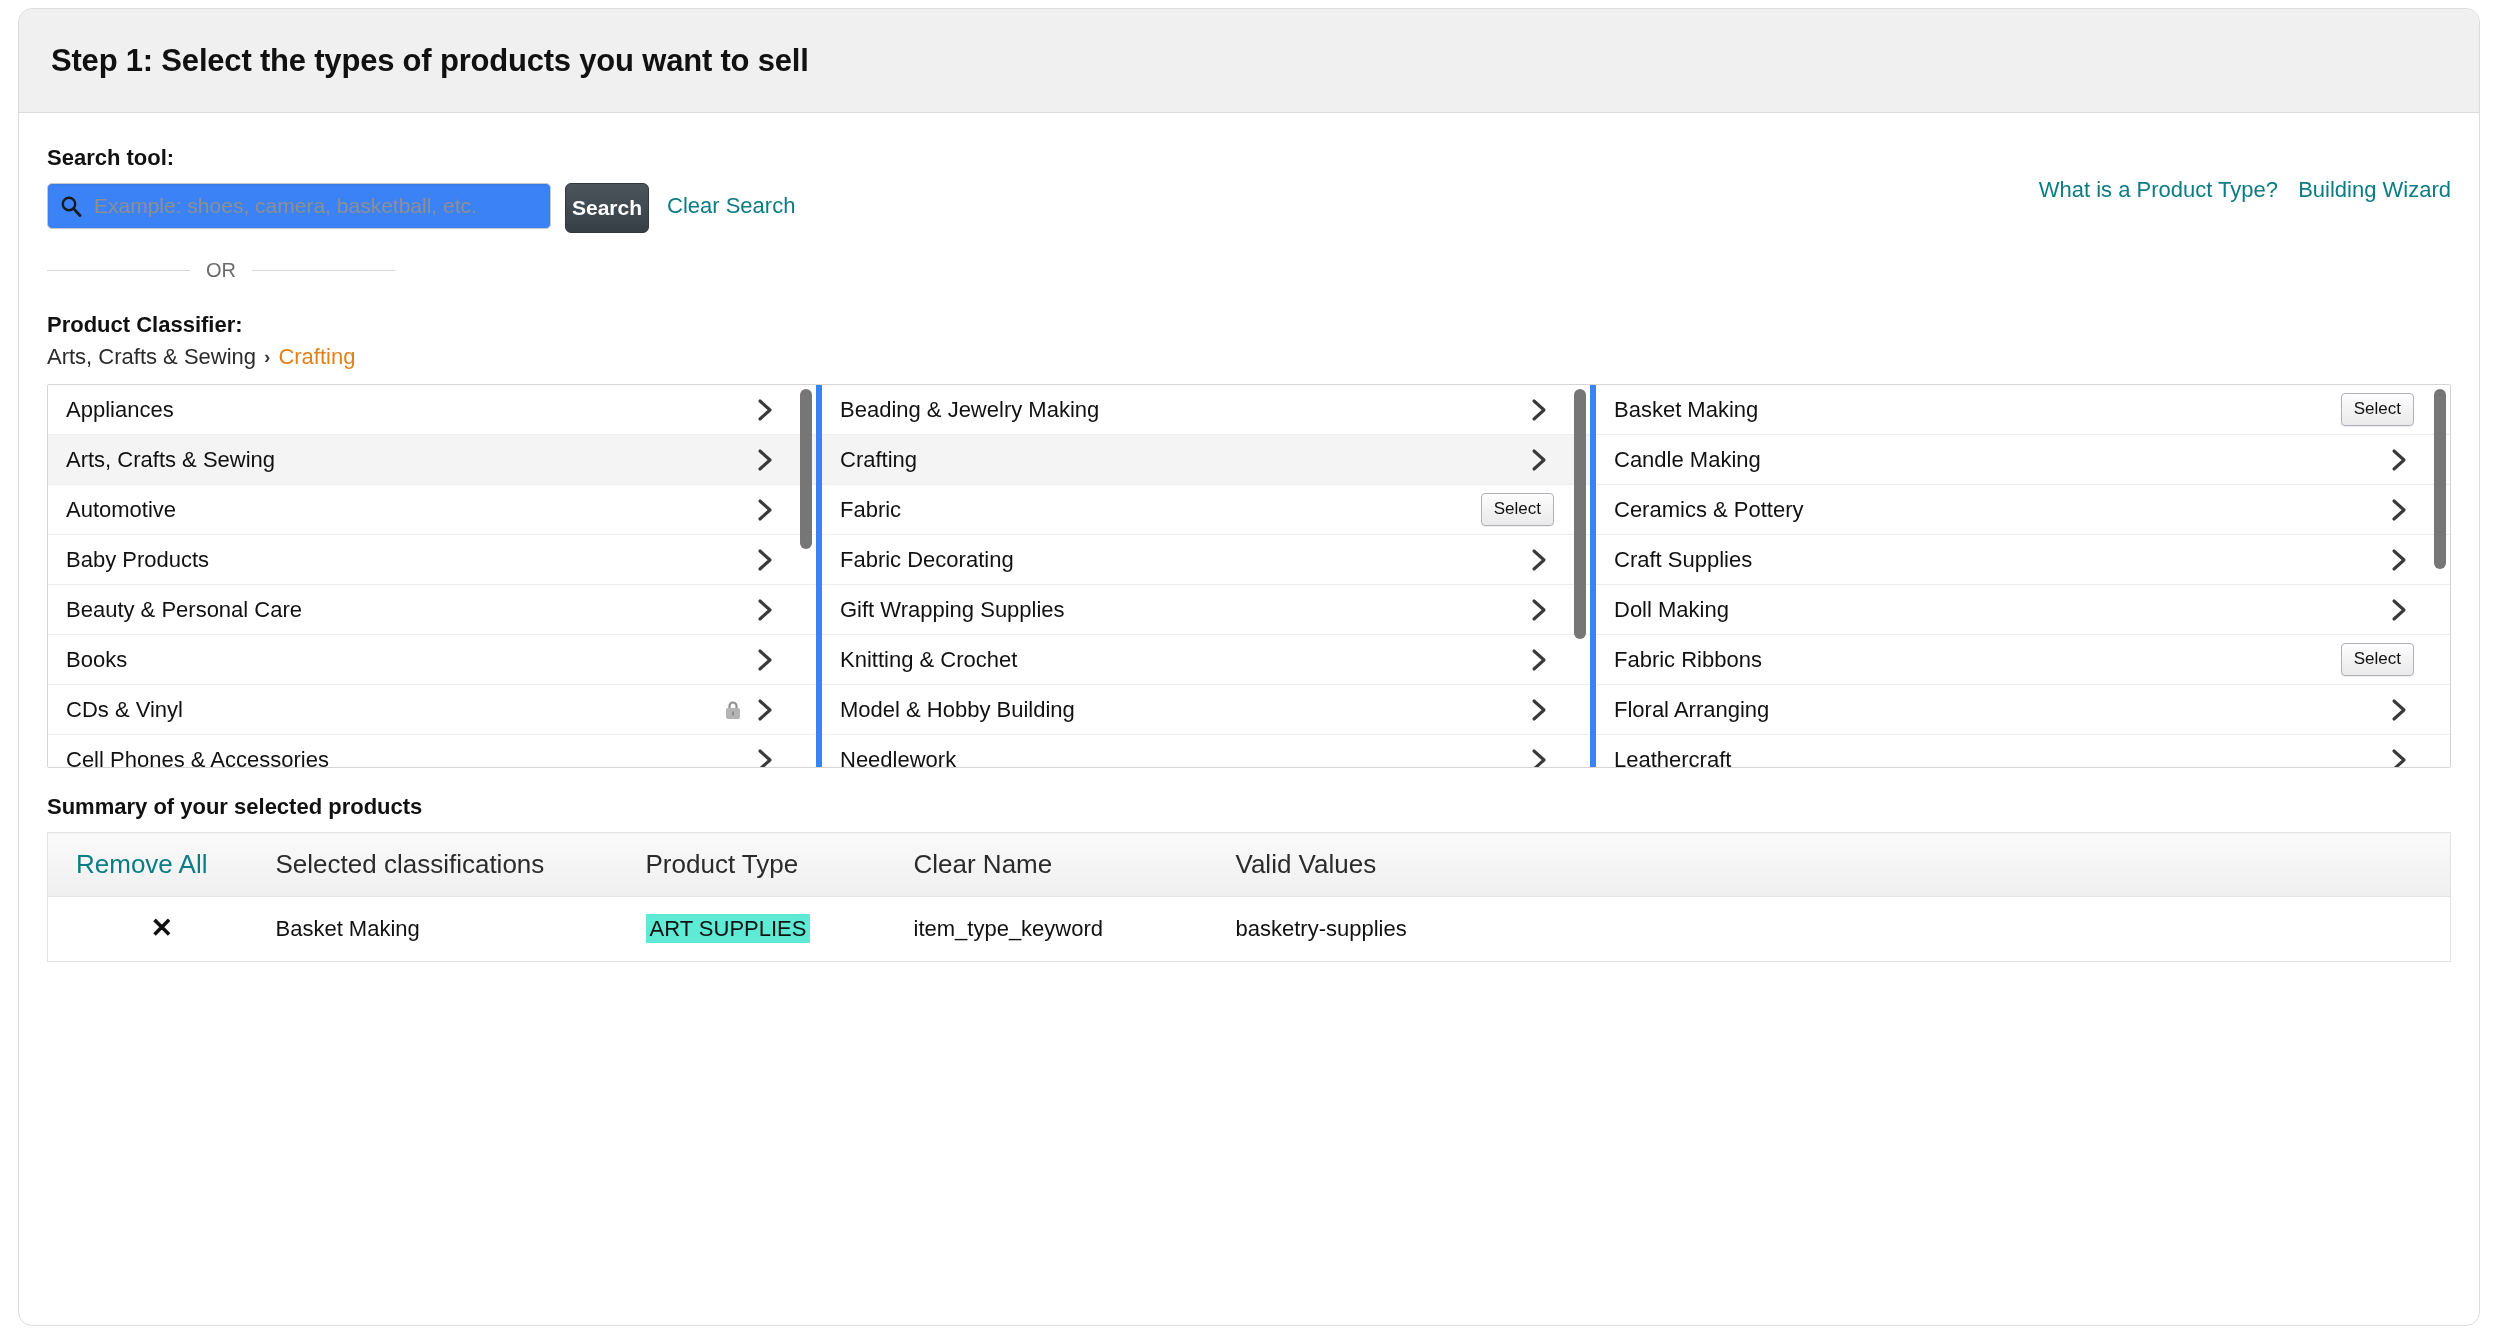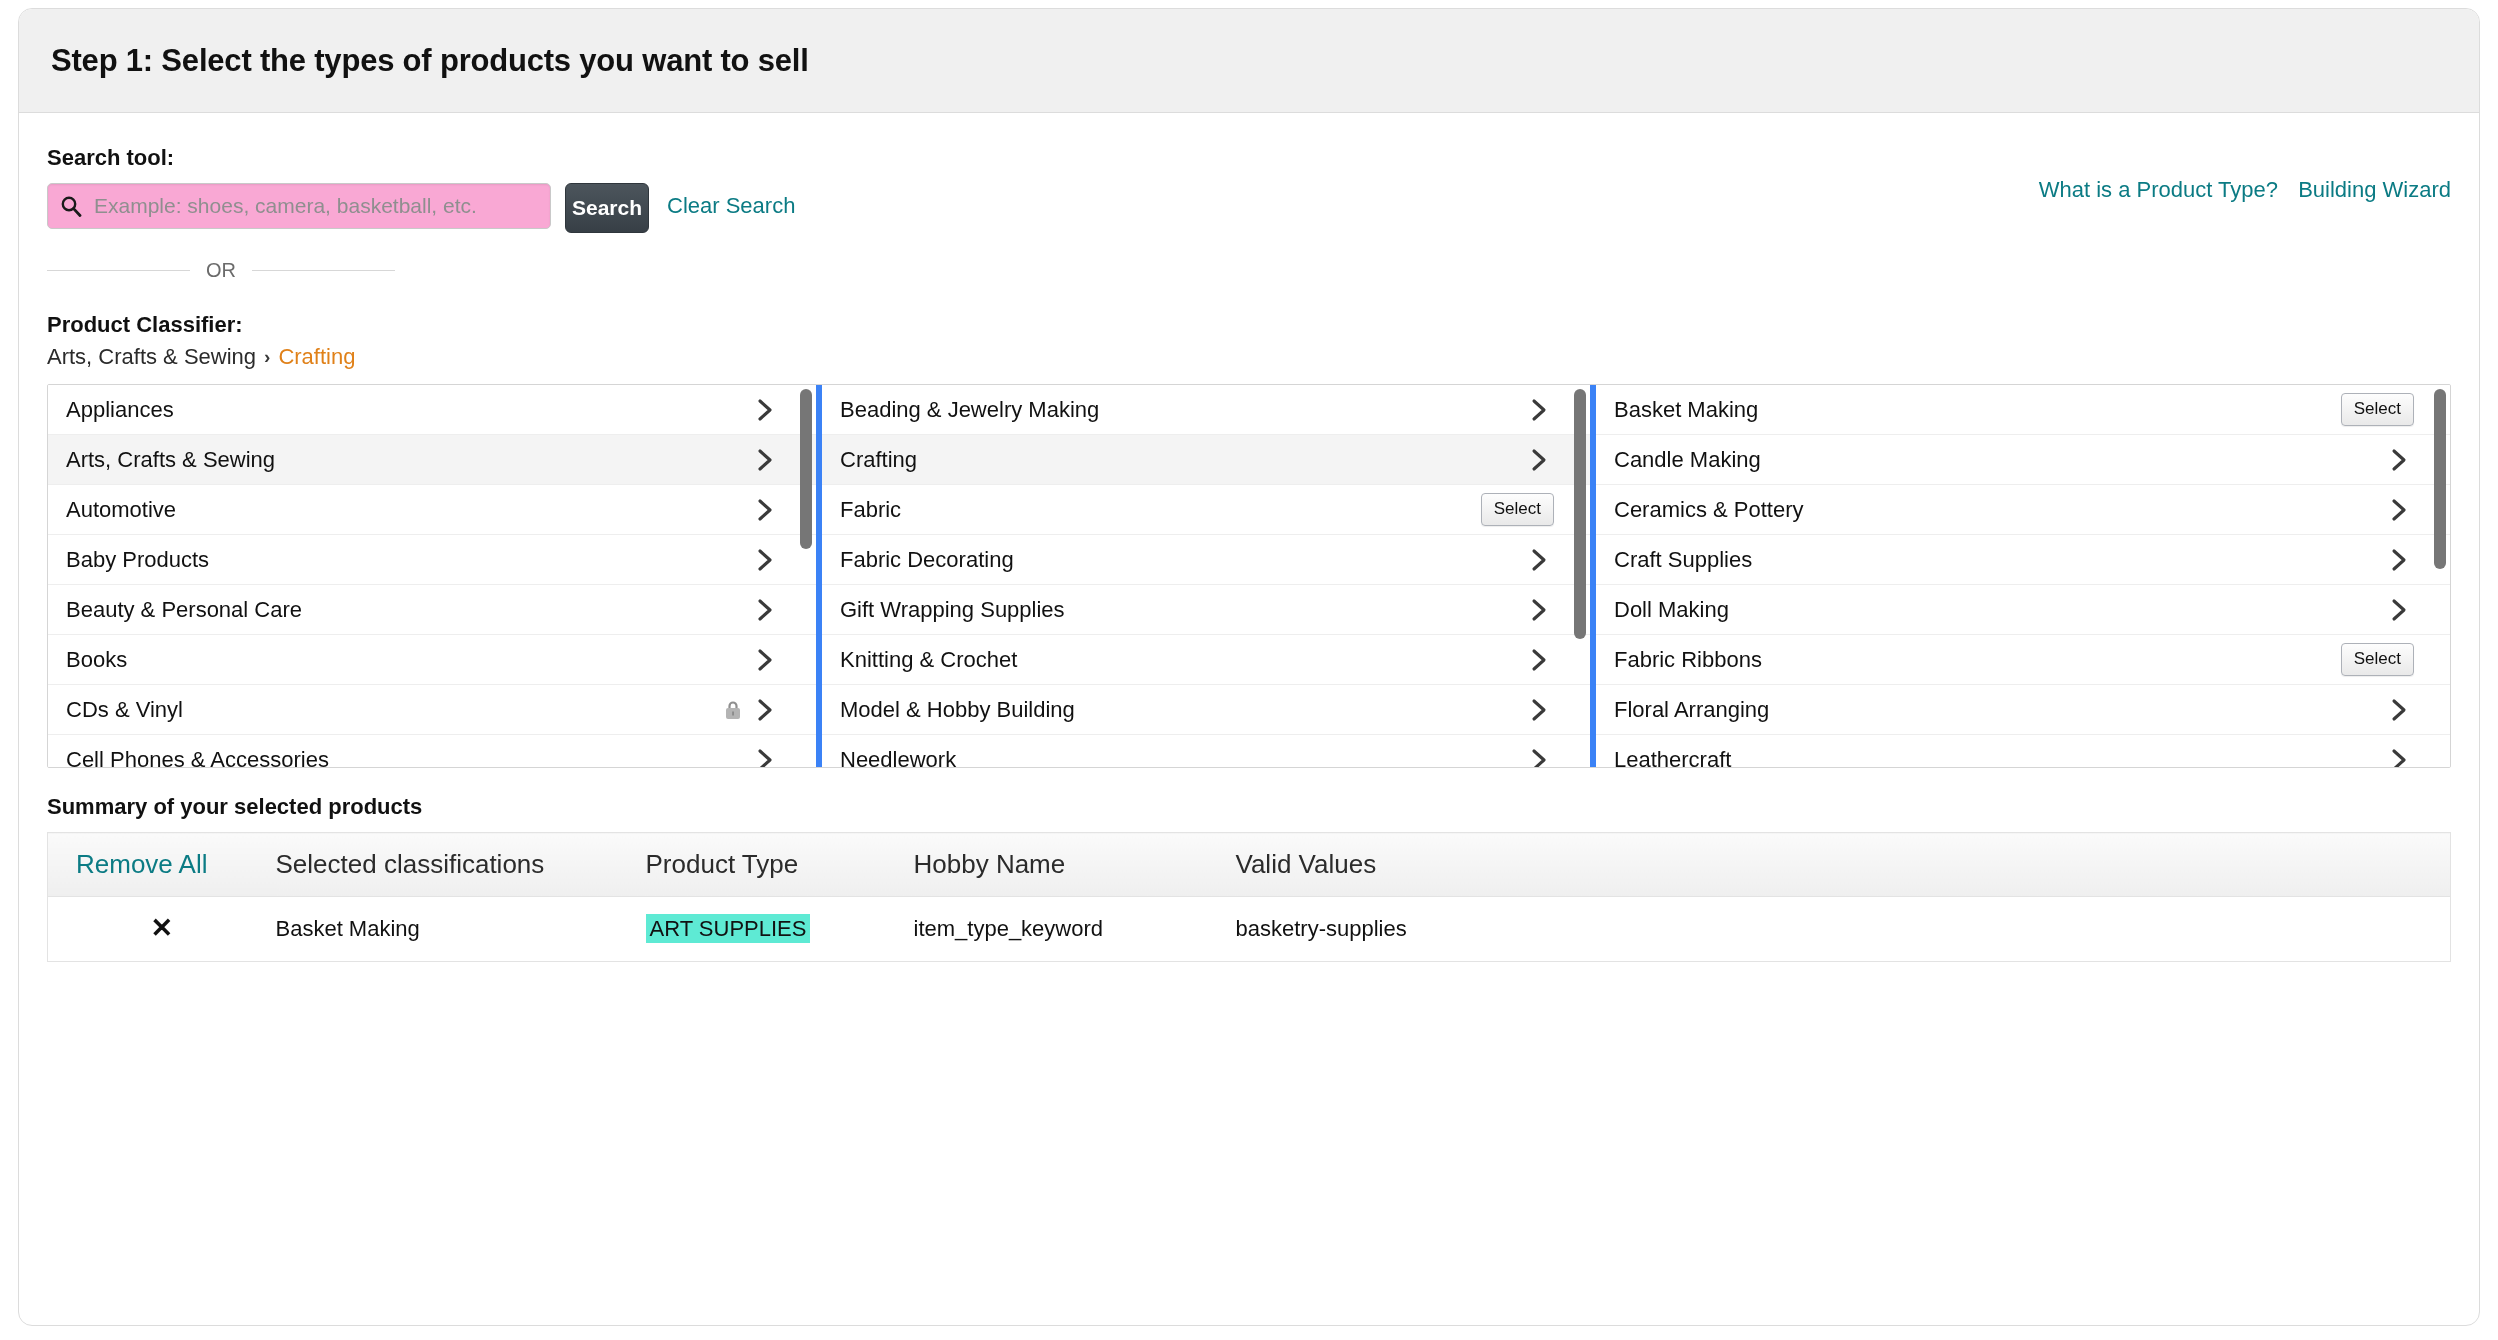--- a/index.html
+++ b/index.html
@@ -66,21 +66,21 @@
   .search-row {
     display: flex;
     align-items: flex-start;
     margin-top: 12px;
   }
   .search-box {
     width: 504px;
     height: 46px;
     border: 1px solid #c9c9c9;
     border-radius: 5px;
-    background: #f9a8d4;
+    background: #3b82f6;
     display: flex;
     align-items: center;
     padding: 0 12px;
     box-shadow: inset 0 1px 2px rgba(0,0,0,.08);
   }
   .search-box .mag { margin-right: 10px; display: flex; align-items: center; }
   .search-box input {
     border: none; outline: none;
     font-size: 21px;
     font-family: "Liberation Sans", sans-serif;
@@ -518,21 +518,21 @@
 
     <div class="summary-title">Summary of your selected products</div>
     <table class="sumtable">
       <thead>
         <tr>
           <th class="c-remove">
             <span class="remove-all">Remove All</span>
           </th>
           <th class="c-class">Selected classifications</th>
           <th class="c-ptype">Product Type</th>
-          <th class="c-field">Hobby Name</th>
+          <th class="c-field">Clear Name</th>
           <th class="c-valid">Valid Values</th>
         </tr>
       </thead>
       <tbody>
           <tr>
             <td class="x-cell"><span class="x-mark">✕</span></td>
             <td class="c-class">Basket Making</td>
             <td class="c-ptype"><span class="chip">ART SUPPLIES</span></td>
             <td class="c-field">item_type_keyword</td>
             <td class="c-valid">basketry-supplies</td>

